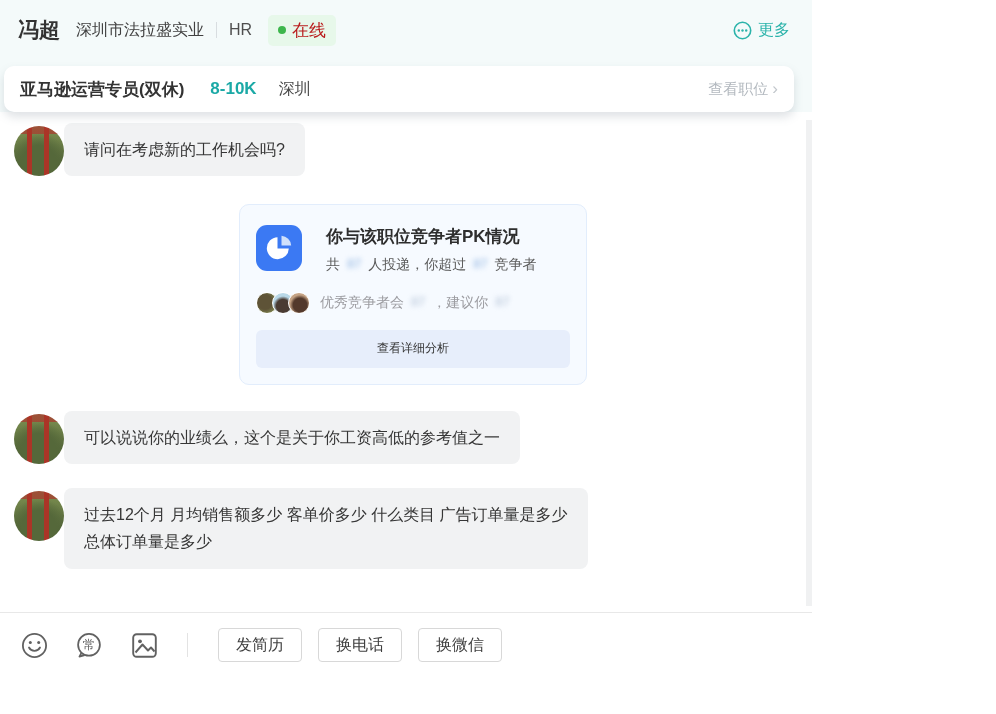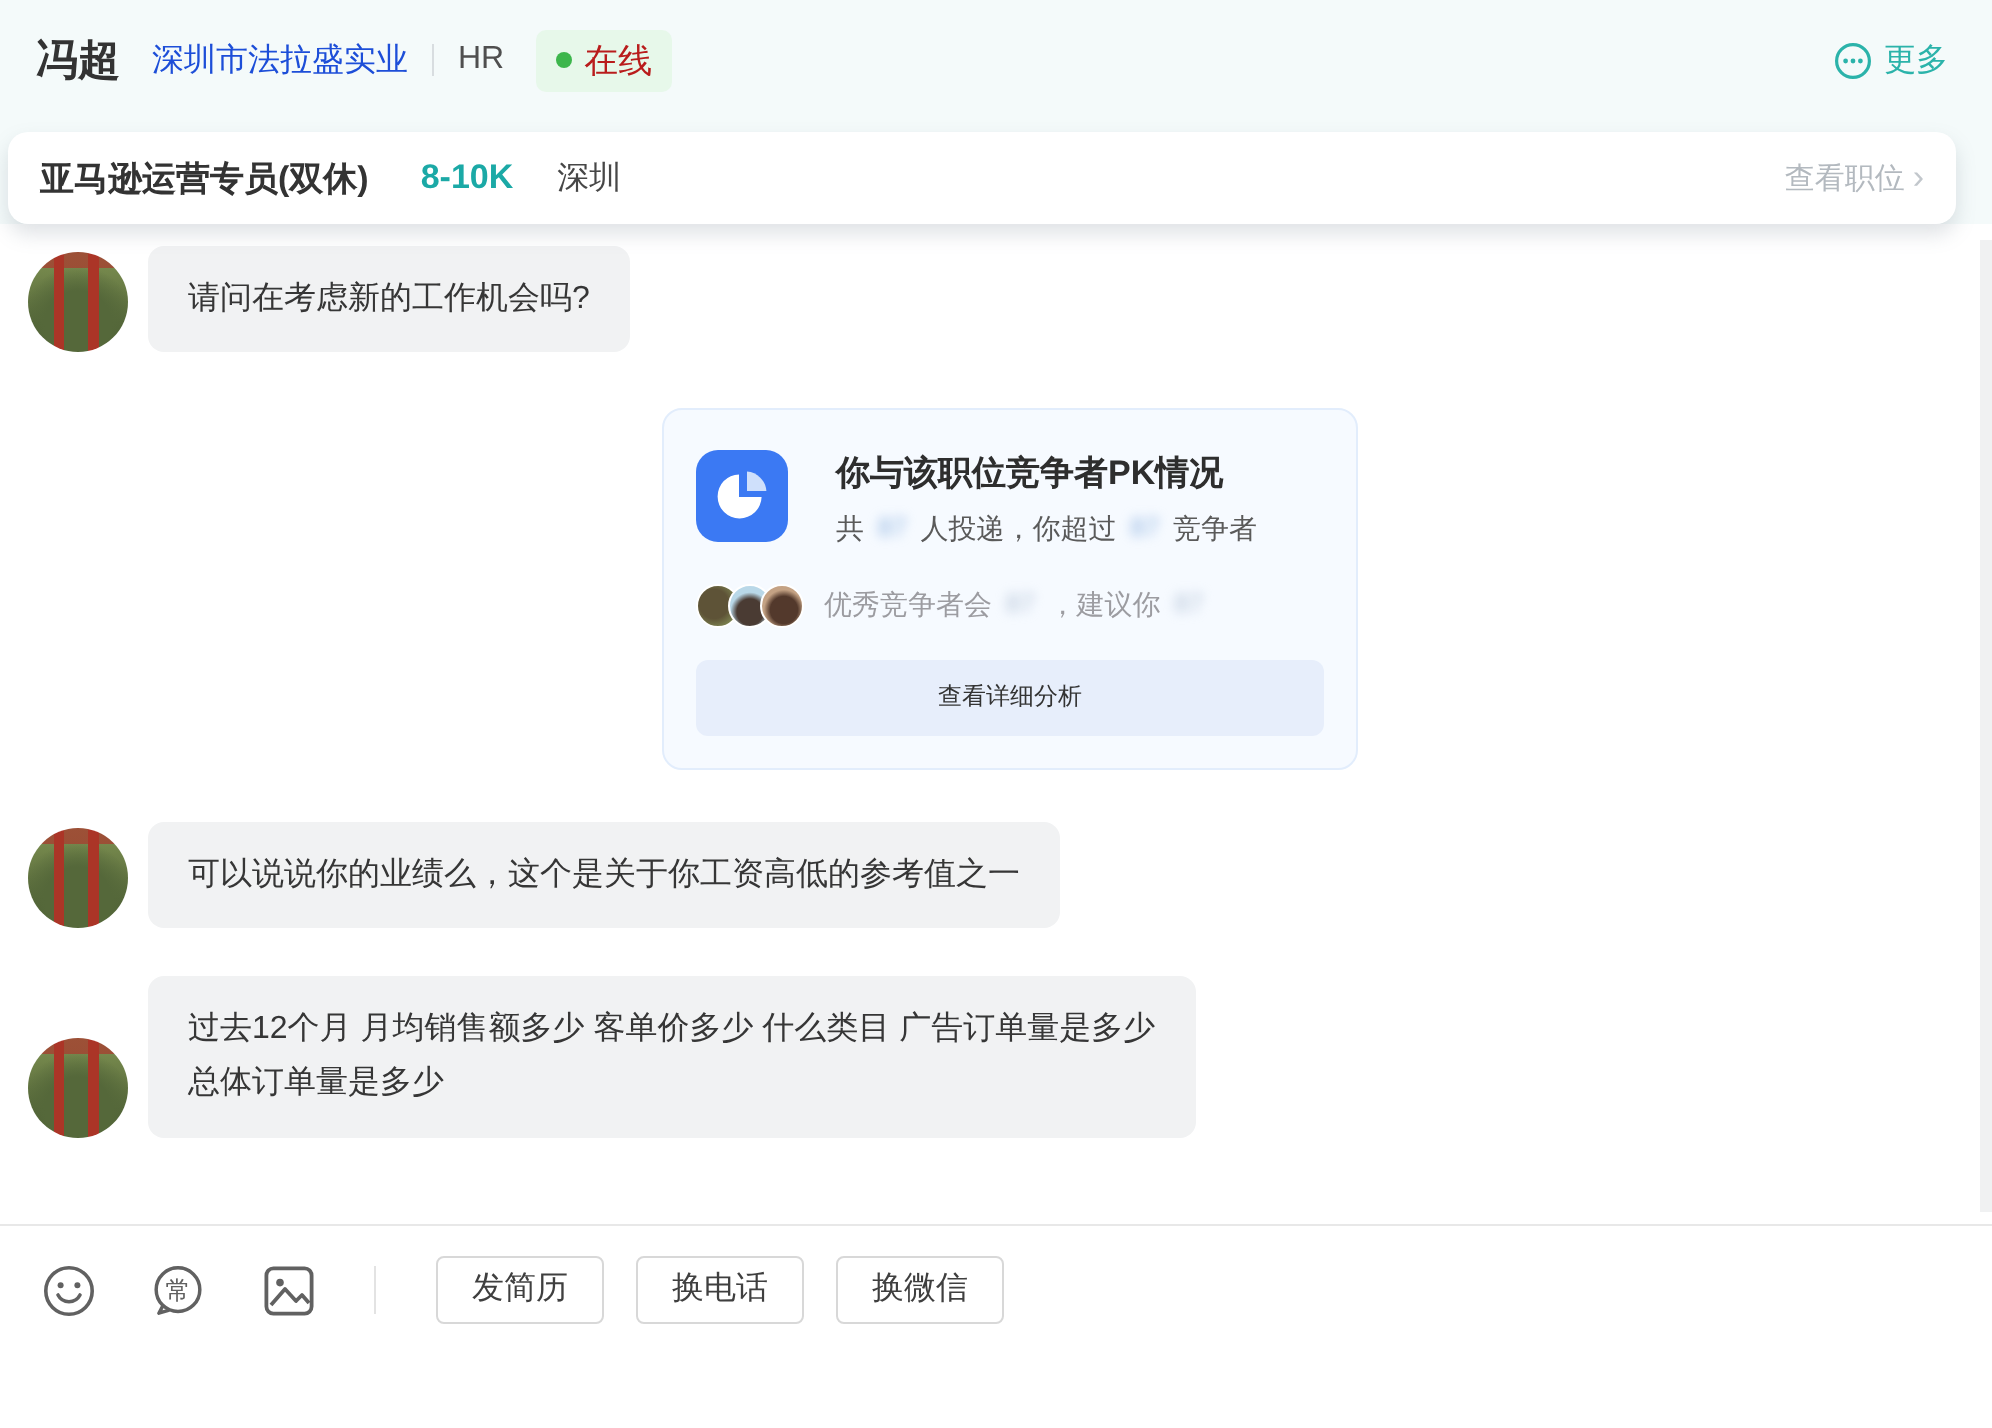--- a/index.html
+++ b/index.html
@@ -1,28 +1,28 @@
 <!DOCTYPE html>
 <html><head>
 <meta charset="utf-8">
 <style>
   * { margin:0; padding:0; box-sizing:border-box; }
   html,body { width:996px; height:714px; }
   body {
     font-family:"Liberation Sans","DejaVu Sans",sans-serif;
     background:#fff; color:#333; overflow:hidden;
   }
-  .app { position:relative; width:996px; height:714px; background:#fff; }
+  .app { position:relative; width:812px; height:714px; background:#fff; }
 
   
   .top-band { position:relative; z-index:10; width:100%; height:112px; background:#f4fafa; }
   .hdr { display:flex; align-items:center; justify-content:space-between; height:60px; padding:0 22px 0 18px; }
   .hdr-left { display:flex; align-items:center; }
   .c-name { font-size:21px; font-weight:bold; color:#333; }
-  .c-company { font-size:16px; color:#1d4ed8; margin-left:16px; }
+  .c-company { font-size:16px; color:#404040; margin-left:16px; }
   .vdiv { width:1px; height:16px; background:#d8dde0; margin:0 12px; display:inline-block; }
   .c-role { font-size:16px; color:#4f4f4f; }
   .badge { display:inline-flex; align-items:center; gap:6px; margin-left:16px; background:#e7f8ea; border-radius:5px; padding:4px 10px; }
   .badge .dot { width:8px; height:8px; border-radius:50%; background:#3db64c; }
   .badge span { font-size:17px; color:#b91c1c; }
   .more { display:inline-flex; align-items:center; gap:6px; color:#2bb3aa; font-size:16px; cursor:pointer; }
   .more svg { display:block; }
 
   .job-card {
     position:relative; margin:6px 18px 0 4px; height:46px; background:#fff;
@@ -31,21 +31,21 @@
   }
   .job-title { font-size:17px; font-weight:600; color:#333; }
   .job-salary { font-size:17px; font-weight:600; color:#1ba9a6; margin-left:26px; }
   .job-city { font-size:16px; color:#474747; margin-left:22px; }
   .view-job { margin-left:auto; display:inline-flex; align-items:center; gap:4px; color:#b3b9bf; font-size:15px; cursor:pointer; }
   .view-job .chev { font-size:17px; color:#c2c7cc; }
 
   
   .chat { position:relative; z-index:1; height:500px; background:#fff; padding:11px 0 0 14px; }
   .scroll-track { position:absolute; top:8px; right:0; width:6px; height:486px; background:#f0f1f2; }
-  .msg-row { display:flex; align-items:flex-end; gap:10px; }
+  .msg-row { display:flex; align-items:flex-start; }
   .avatar {
     flex:0 0 50px; width:50px; height:50px; border-radius:50%; margin-top:3px;
     background:
       linear-gradient(90deg, rgba(0,0,0,0) 26%, #ab3527 26% 36%, rgba(0,0,0,0) 36% 60%, #ab3527 60% 71%, rgba(0,0,0,0) 71%),
       linear-gradient(180deg, rgba(162,69,50,.85) 0 16%, rgba(0,0,0,0) 16%),
       radial-gradient(circle at 50% 72%, #55683a 0 38%, rgba(0,0,0,0) 66%),
       linear-gradient(#7f9252,#43552f);
   }
   .bubble {
     background:#f1f2f3; border-radius:8px; padding:13px 20px;

